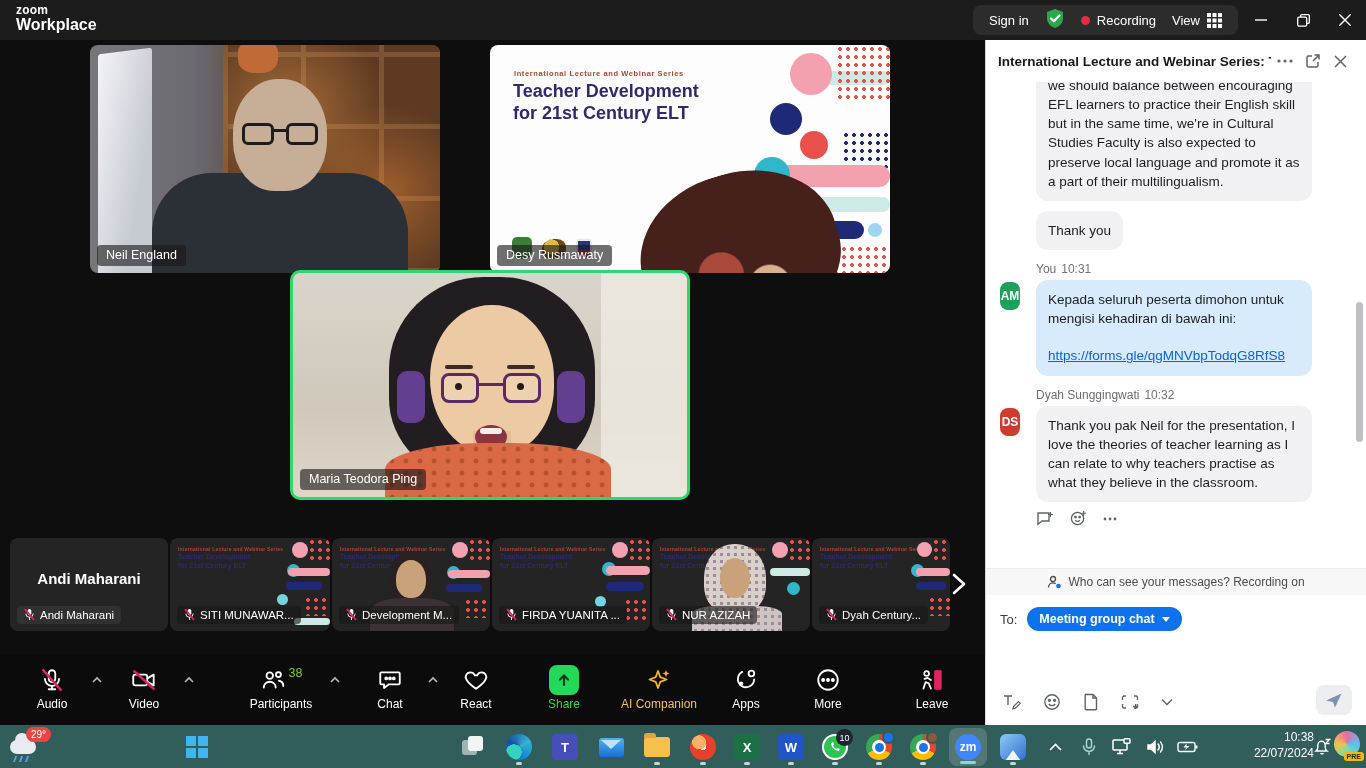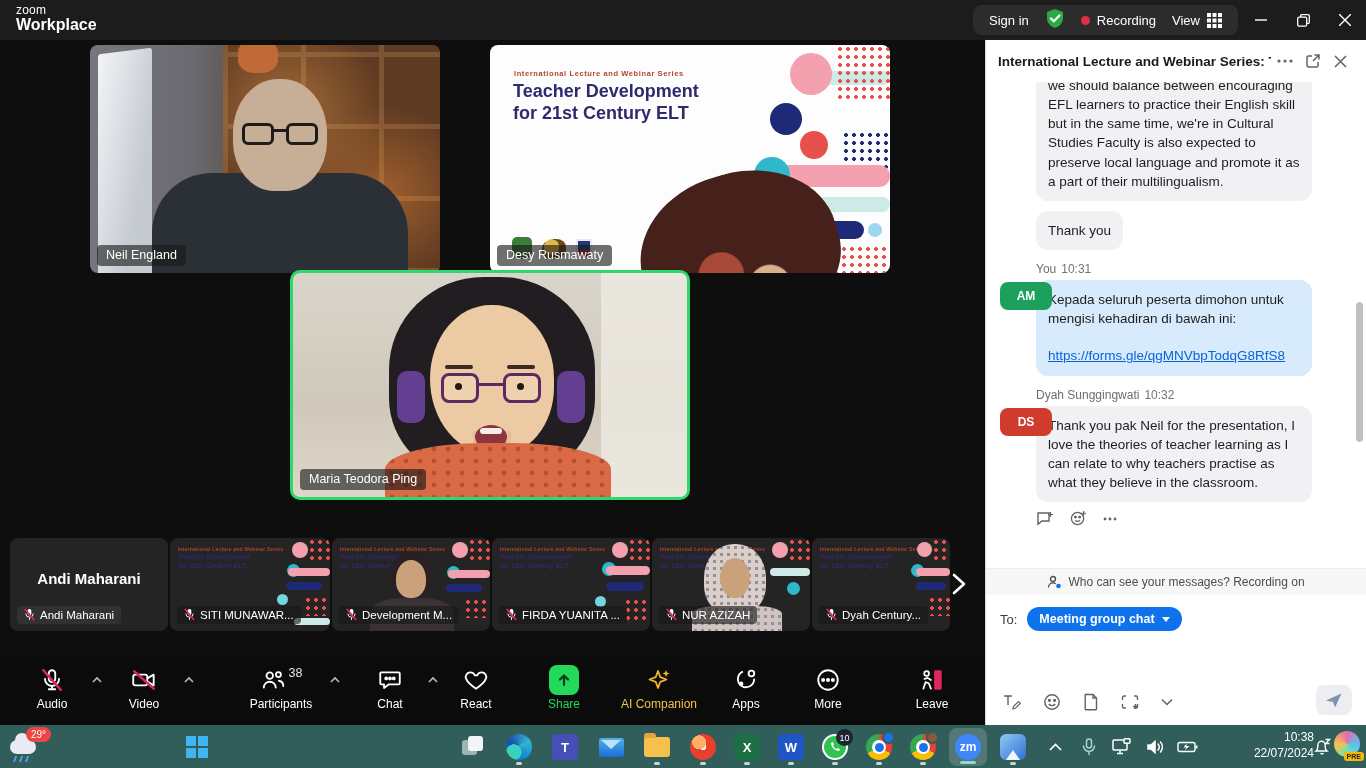--- a/index.html
+++ b/index.html
@@ -3,21 +3,21 @@
 <meta charset="utf-8">
 <style>
   * { margin:0; padding:0; box-sizing:border-box; }
   html,body { width:1366px; height:768px; overflow:hidden; background:#000; }
   body { font-family:"Liberation Sans", sans-serif; }
   #app { position:relative; width:1366px; height:768px; background:#0d0d0d; overflow:hidden; }
 
   
   .topbar { position:absolute; left:0; top:0; width:1366px; height:40px; background:#1c1c1c; z-index:30; }
   .logo { position:absolute; left:16px; top:4px; color:#fff; line-height:1.05; }
-  .logo .l1 { font-size:12px; font-weight:normal; letter-spacing:.2px; }
+  .logo .l1 { font-size:12px; font-weight:bold; letter-spacing:.2px; }
   .logo .l2 { font-size:16px; font-weight:600; }
   .top-cluster { position:absolute; right:128px; top:5px; height:30px; background:#2c2c2c; border-radius:8px;
                  display:flex; align-items:center; gap:16px; padding:0 16px; color:#fff; font-size:13px; }
   .rec-dot { width:9px; height:9px; border-radius:50%; background:#e02f44; display:inline-block; }
   .rec-wrap, .view-wrap { display:flex; align-items:center; gap:7px; }
   .winbtn { position:absolute; top:0; width:42px; height:40px; display:flex; align-items:center; justify-content:center; color:#fff; }
   .winbtn svg { display:block; }
 
   
   .stage { position:absolute; left:0; top:40px; width:985px; height:685px; background:#0e0e0e; overflow:hidden; }
@@ -101,38 +101,38 @@
   .fs-hijab-body { position:absolute; left:40px; top:68px; width:90px; height:26px;
     background:radial-gradient(circle,#9a8c9c 1.4px,transparent 2px) 0 0/7px 7px, #cfc5c0; border-radius:30% 30% 0 0; }
   .fs-next { position:absolute; left:946px; top:524px; width:26px; height:40px; display:flex; align-items:center; justify-content:center; color:#fff; }
 
   
   .toolbar { position:absolute; left:0; top:615px; width:985px; height:70px; background:#0b0b0b; }
   .tb-item { position:absolute; top:9px; text-align:center; color:#fff; font-size:12px; cursor:default; }
   .tb-item .ic { height:32px; display:flex; align-items:center; justify-content:center; position:relative; }
   .tb-item .lb { margin-top:1px; }
   .tb-chev { position:absolute; top:20px; width:10px; height:10px; color:#b9b9b9; }
-  .pcount { color:#e5e5e5; font-size:12.5px; position:relative; top:-7px; margin-left:3px; }
+  .pcount { color:#84cc16; font-size:12.5px; position:relative; top:-7px; margin-left:3px; }
   .share-box { width:30px; height:30px; border-radius:8px; background:#23d959; display:flex; align-items:center; justify-content:center; }
 
   
   .chat { position:absolute; left:985px; top:40px; width:381px; height:685px; background:#fff; border-left:1px solid #d8d8d8; z-index:20; }
   .chat-head { position:absolute; left:0; top:0; right:0; height:42px; display:flex; align-items:center; padding:0 12px; }
   .chat-title { font-weight:bold; font-size:13.5px; color:#1a1a1a; width:278px; white-space:nowrap; overflow:hidden; }
   .chat-head .hic { width:28px; height:28px; display:flex; align-items:center; justify-content:center; color:#5f6368; }
   .messages { position:absolute; left:0; top:42px; right:0; height:486px; overflow:hidden; padding:0 12px 0 14px; }
   .bubble { background:#f1f1f4; border-radius:12px; padding:10px 12px; font-size:13.5px; line-height:1.42; color:#1d1d1f;
             width:fit-content; max-width:276px; margin-left:36px; }
   .bubble.you { background:#d7ebfc; }
   .bubble .lnk { display:block; margin-top:18px; color:#0b63d8; text-decoration:underline; word-break:break-all; }
   .meta { margin:12px 0 4px 36px; font-size:12px; color:#6d6d70; }
   .meta .t { color:#737373; margin-left:5px; }
   .mgroup { position:relative; margin-left:36px; }
   .mgroup .bubble { margin-left:0; }
-  .avatar { position:absolute; left:-36px; top:2px; width:52px; height:28px; border-radius:8px; color:#fff; font-weight:bold;
+  .avatar { position:absolute; left:-36px; top:2px; width:20px; height:28px; border-radius:8px; color:#fff; font-weight:bold;
             font-size:12px; display:flex; align-items:center; justify-content:center; }
   .avatar.am { background:#1ca05c; } .avatar.ds { background:#cf3b2d; }
   .msg-actions { display:flex; gap:16px; margin:8px 0 0 36px; color:#5f6368; align-items:center; }
   .chat-scroll { position:absolute; right:3px; top:262px; width:7px; height:140px; background:#c0c0c4; border-radius:4px; }
   .privacy { position:absolute; left:0; right:0; top:528px; height:27px; background:#f7f7f8; border-top:1px solid #ececee;
              display:flex; align-items:center; justify-content:center; gap:6px; font-size:12px; color:#4c4c50; }
   .compose { position:absolute; left:0; right:0; top:555px; bottom:0; padding:12px 14px; }
   .to-row { display:flex; align-items:center; gap:10px; font-size:13px; color:#3c3c3f; }
   .to-pill { background:#0e72ed; color:#fff; font-size:12.5px; font-weight:bold; border-radius:14px; padding:5px 12px;
              display:flex; align-items:center; gap:7px; border:none; }

